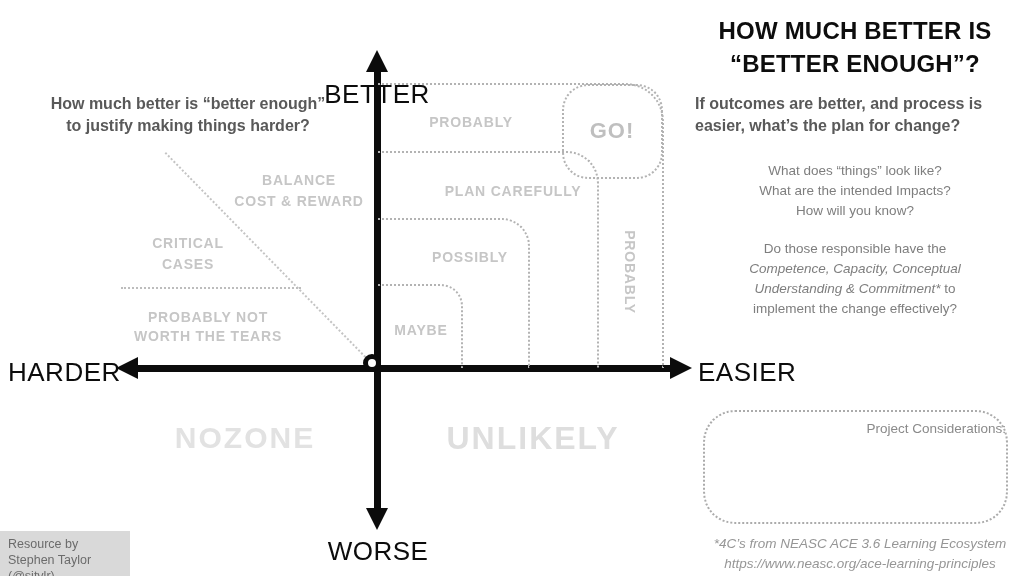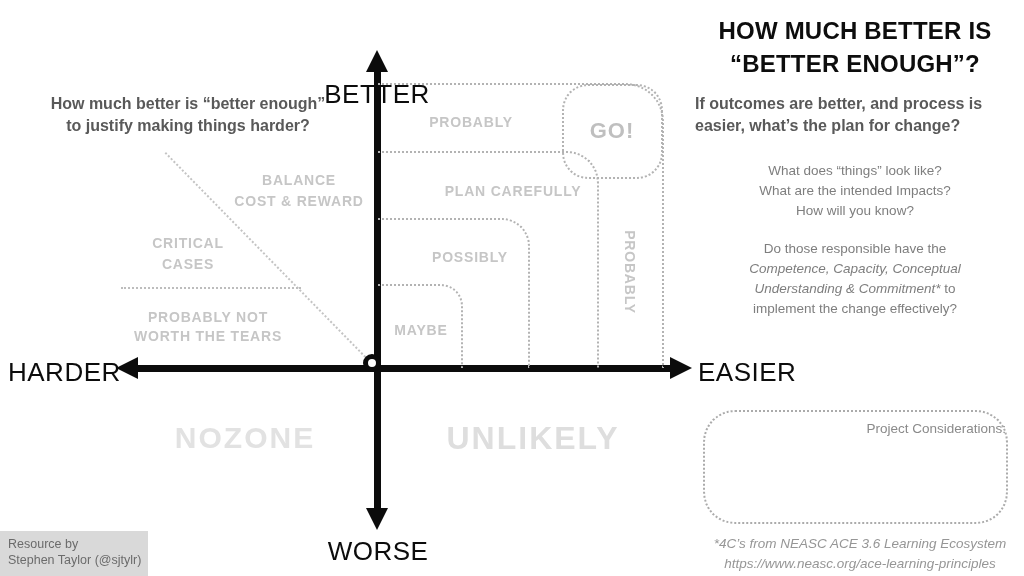--- a/index.html
+++ b/index.html
@@ -151,18 +151,18 @@
     <div class="abs proj-box" style="left:703px; top:410px; width:305px; height:114px;">
       <div class="proj-label" style="margin-top:9px;">Project Considerations:</div>
     </div>
 
     <div class="abs footnote" style="left:700px; top:534px; width:320px;">
       <div>*4C’s from NEASC ACE 3.6 Learning Ecosystem</div>
       <div>https://www.neasc.org/ace-learning-principles</div>
     </div>
   </div>
 
-  <div class="abs resource-box" style="left:0px; top:531px; width:148px; height:45px;">
+  <div class="abs resource-box" style="left:0px; top:531px; width:130px; height:45px;">
     <div>Resource by</div>
     <div>Stephen Taylor (@sjtylr)</div>
   </div>
 
 </div>
 
 </body></html>

